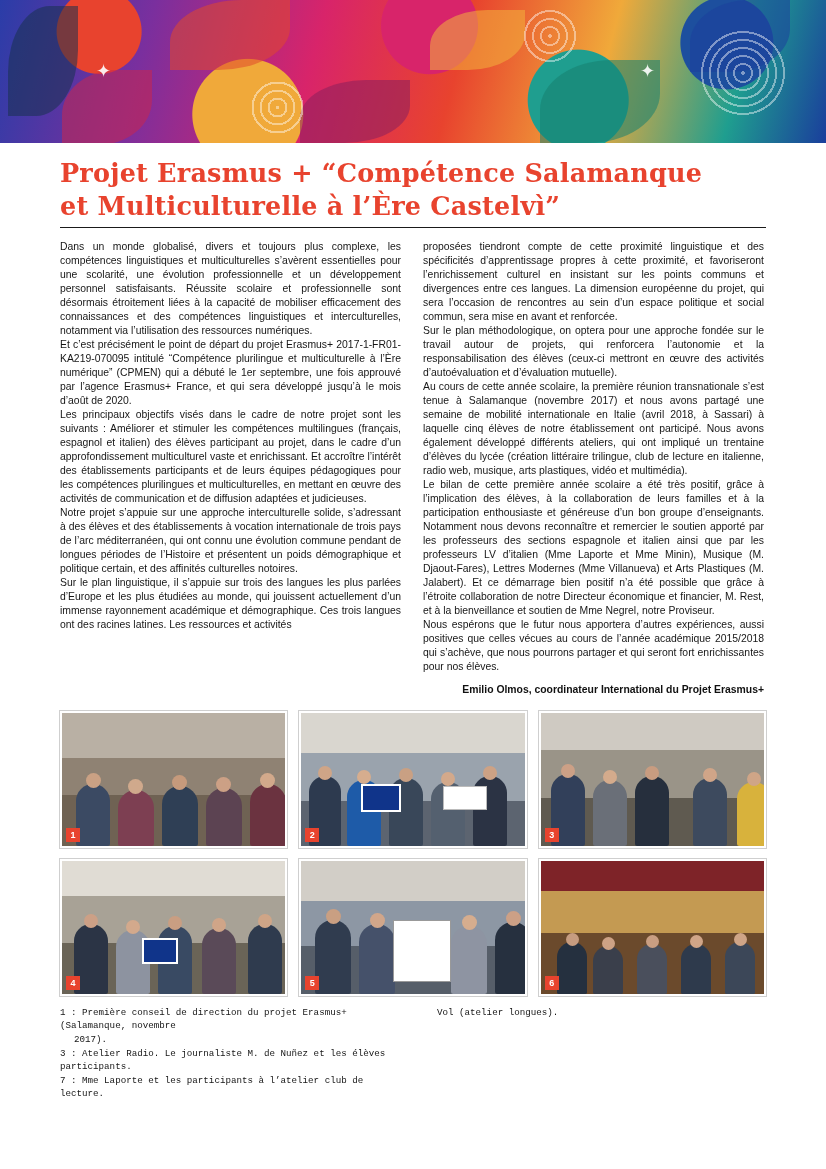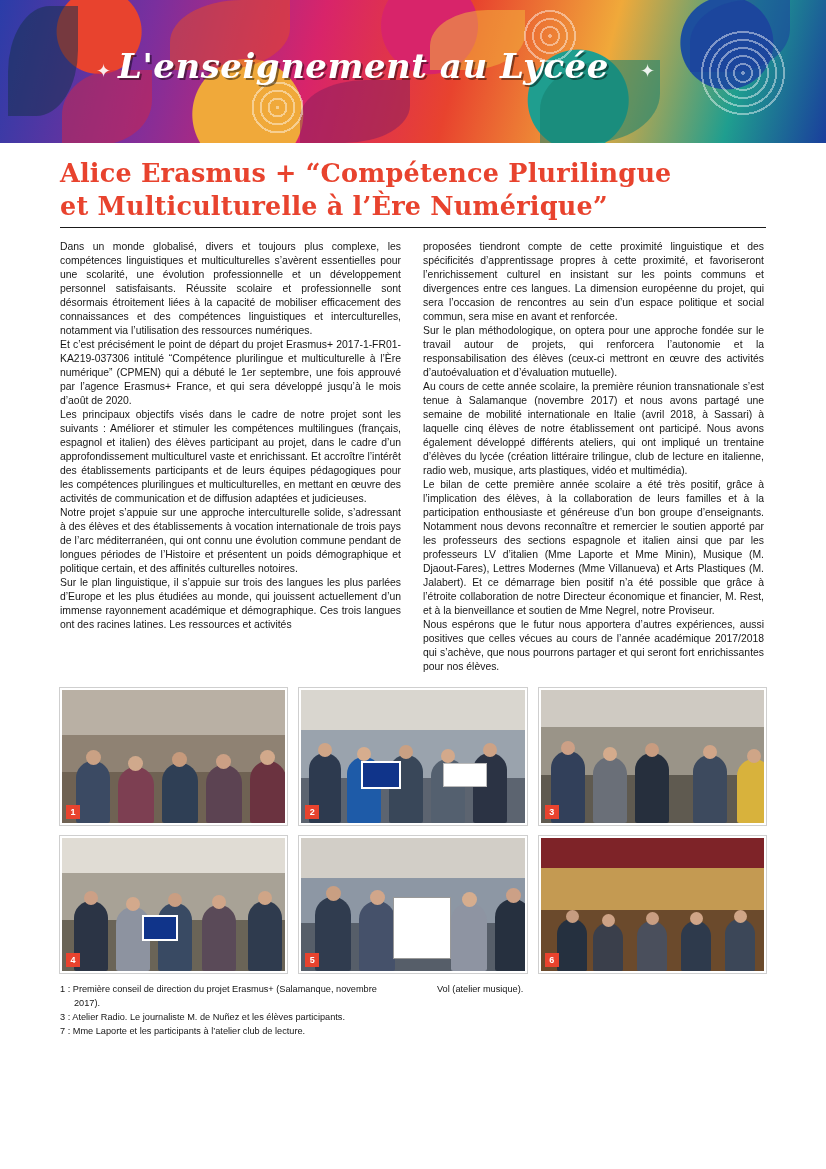--- a/index.html
+++ b/index.html
@@ -146,68 +146,68 @@
   
   .captions {
     margin: 10px 60px 0 60px;
     display: flex;
     gap: 22px;
     font-size: 9.2px;
     line-height: 1.42;
     color: #151515;
   }
   .cap-col { width: 341px; }
-  .cap-col div { margin-bottom: 1px; }
+  .cap-col div { margin-bottom: 1px; font-family: Liberation Mono, monospace; }
   .cap-col .cont { padding-left: 14px; }
 </style>
 </head>
 <body>
 
 <div id="page">
 
   <div class="banner">
     <div class="leaf" style="left:8px;  top:6px;   width:70px;  height:110px; background:#17324f;"></div>
     <div class="leaf" style="left:62px; top:70px;  width:90px;  height:75px;  background:#c9274f;"></div>
     <div class="leaf" style="left:170px;top:0px;   width:120px; height:70px;  background:#e0492c;"></div>
     <div class="leaf" style="left:300px;top:80px;  width:110px; height:63px;  background:#8a1f5c;"></div>
     <div class="leaf" style="left:430px;top:10px;  width:95px;  height:60px;  background:#f2b23c;"></div>
     <div class="leaf" style="left:540px;top:60px;  width:120px; height:83px;  background:#16806f;"></div>
     <div class="leaf" style="left:690px;top:0px;   width:100px; height:72px;  background:#1b3f9c;"></div>
     <div class="dots" style="left:700px; top:30px;"></div>
     <div class="dots" style="left:520px; top:6px; width:60px; height:60px;"></div>
     <div class="dots" style="left:250px; top:80px; width:55px; height:55px;"></div>
     <span class="banner-sparkle" style="left:96px; top:60px;">✦</span>
     <span class="banner-sparkle" style="left:640px; top:60px;">✦</span>
-    <div class="banner-title">L'enseignement au Lycée</div>
   </div>
 
   <div class="doc-title">
-    <span>Alice Erasmus + “Compétence Plurilingue</span>
-    <span class="l2">et Multiculturelle à l’Ère Numérique”</span>
+    <span>Projet Erasmus + “Compétence Salamanque</span>
+    <span class="l2">et Multiculturelle à l’Ère Castelvì”</span>
   </div>
   <div class="title-rule"></div>
 
   <div class="columns">
     <div class="col">
       <p>
           <span style="display: block; text-align: justify;">Dans un monde globalisé, divers et toujours plus complexe, les compétences linguistiques et multiculturelles s’avèrent essentielles pour une scolarité, une évolution professionnelle et un développement personnel satisfaisants. Réussite scolaire et professionnelle sont désormais étroitement liées à la capacité de mobiliser efficacement des connaissances et des compétences linguistiques et interculturelles, notamment via l’utilisation des ressources numériques.</span>
-          <span style="display: block; text-align: justify;">Et c’est précisément le point de départ du projet Erasmus+ 2017-1-FR01-KA219-037306 intitulé “Compétence plurilingue et multiculturelle à l’Ère numérique” (CPMEN) qui a débuté le 1er septembre, une fois approuvé par l’agence Erasmus+ France, et qui sera développé jusqu’à le mois d’août de 2020.</span>
+          <span style="display: block; text-align: justify;">Et c’est précisément le point de départ du projet Erasmus+ 2017-1-FR01-KA219-070095 intitulé “Compétence plurilingue et multiculturelle à l’Ère numérique” (CPMEN) qui a débuté le 1er septembre, une fois approuvé par l’agence Erasmus+ France, et qui sera développé jusqu’à le mois d’août de 2020.</span>
           <span style="display: block; text-align: justify;">Les principaux objectifs visés dans le cadre de notre projet sont les suivants : Améliorer et stimuler les compétences multilingues (français, espagnol et italien) des élèves participant au projet, dans le cadre d’un approfondissement multiculturel vaste et enrichissant. Et accroître l’intérêt des établissements participants et de leurs équipes pédagogiques pour les compétences plurilingues et multiculturelles, en mettant en œuvre des activités de communication et de diffusion adaptées et judicieuses.</span>
           <span style="display: block; text-align: justify;">Notre projet s’appuie sur une approche interculturelle solide, s’adressant à des élèves et des établissements à vocation internationale de trois pays de l’arc méditerranéen, qui ont connu une évolution commune pendant de longues périodes de l’Histoire et présentent un poids démographique et politique certain, et des affinités culturelles notoires.</span>
           <span style="display: block; text-align: justify;">Sur le plan linguistique, il s’appuie sur trois des langues les plus parlées d’Europe et les plus étudiées au monde, qui jouissent actuellement d’un immense rayonnement académique et démographique. Ces trois langues ont des racines latines. Les ressources et activités</span>
         </p>
     </div>
     <div class="col">
       <p>
           <span style="display: block; text-align: justify;">proposées tiendront compte de cette proximité linguistique et des spécificités d’apprentissage propres à cette proximité, et favoriseront l’enrichissement culturel en insistant sur les points communs et divergences entre ces langues. La dimension européenne du projet, qui sera l’occasion de rencontres au sein d’un espace politique et social commun, sera mise en avant et renforcée.</span>
           <span style="display: block; text-align: justify;">Sur le plan méthodologique, on optera pour une approche fondée sur le travail autour de projets, qui renforcera l’autonomie et la responsabilisation des élèves (ceux-ci mettront en œuvre des activités d’autoévaluation et d’évaluation mutuelle).</span>
           <span style="display: block; text-align: justify;">Au cours de cette année scolaire, la première réunion transnationale s’est tenue à Salamanque (novembre 2017) et nous avons partagé une semaine de mobilité internationale en Italie (avril 2018, à Sassari) à laquelle cinq élèves de notre établissement ont participé. Nous avons également développé différents ateliers, qui ont impliqué un trentaine d’élèves du lycée (création littéraire trilingue, club de lecture en italienne, radio web, musique, arts plastiques, vidéo et multimédia).</span>
           <span style="display: block; text-align: justify;">Le bilan de cette première année scolaire a été très positif, grâce à l’implication des élèves, à la collaboration de leurs familles et à la participation enthousiaste et généreuse d’un bon groupe d’enseignants. Notamment nous devons reconnaître et remercier le soutien apporté par les professeurs des sections espagnole et italien ainsi que par les professeurs LV d’italien (Mme Laporte et Mme Minin), Musique (M. Djaout-Fares), Lettres Modernes (Mme Villanueva) et Arts Plastiques (M. Jalabert). Et ce démarrage bien positif n’a été possible que grâce à l’étroite collaboration de notre Directeur économique et financier, M. Rest, et à la bienveillance et soutien de Mme Negrel, notre Proviseur.</span>
-          <span style="display: block; text-align: justify;">Nous espérons que le futur nous apportera d’autres expériences, aussi positives que celles vécues au cours de l’année académique 2017/2018 qui s’achève, que nous pourrons partager et qui seront fort enrichissantes pour nos élèves.</span>
+          <span style="display: block; text-align: justify;">Nous espérons que le futur nous apportera d’autres expériences, aussi positives que celles vécues au cours de l’année académique 2015/2018 qui s’achève, que nous pourrons partager et qui seront fort enrichissantes pour nos élèves.</span>
         </p>
+      <div class="signature">Emilio Olmos, coordinateur International du Projet Erasmus+</div>
     </div>
   </div>
 
   <div class="photos">
 
     <div class="photo p1">
       <div class="ph-inner">
         <div class="figure-person" style="left:14px;  width:34px; height:62px; background:#3b4a63;"></div>
         <div class="figure-head" style="left:24px; bottom:58px; width:15px; height:15px; background:#caa184;"></div>
         <div class="figure-person" style="left:56px;  width:36px; height:56px; background:#7d3f52;"></div>
@@ -309,17 +309,17 @@
   </div>
 
   <div class="captions">
     <div class="cap-col">
       <div>1 : Première conseil de direction du projet Erasmus+ (Salamanque, novembre</div>
       <div class="cont">2017).</div>
       <div>3 : Atelier Radio. Le journaliste M. de Nuñez et les élèves participants.</div>
       <div>7 : Mme Laporte et les participants à l’atelier club de lecture.</div>
     </div>
     <div class="cap-col">
-      <div class="cont">Vol (atelier musique).</div>
+      <div class="cont">Vol (atelier longues).</div>
     </div>
   </div>
 
 </div>
 
 </body></html>

